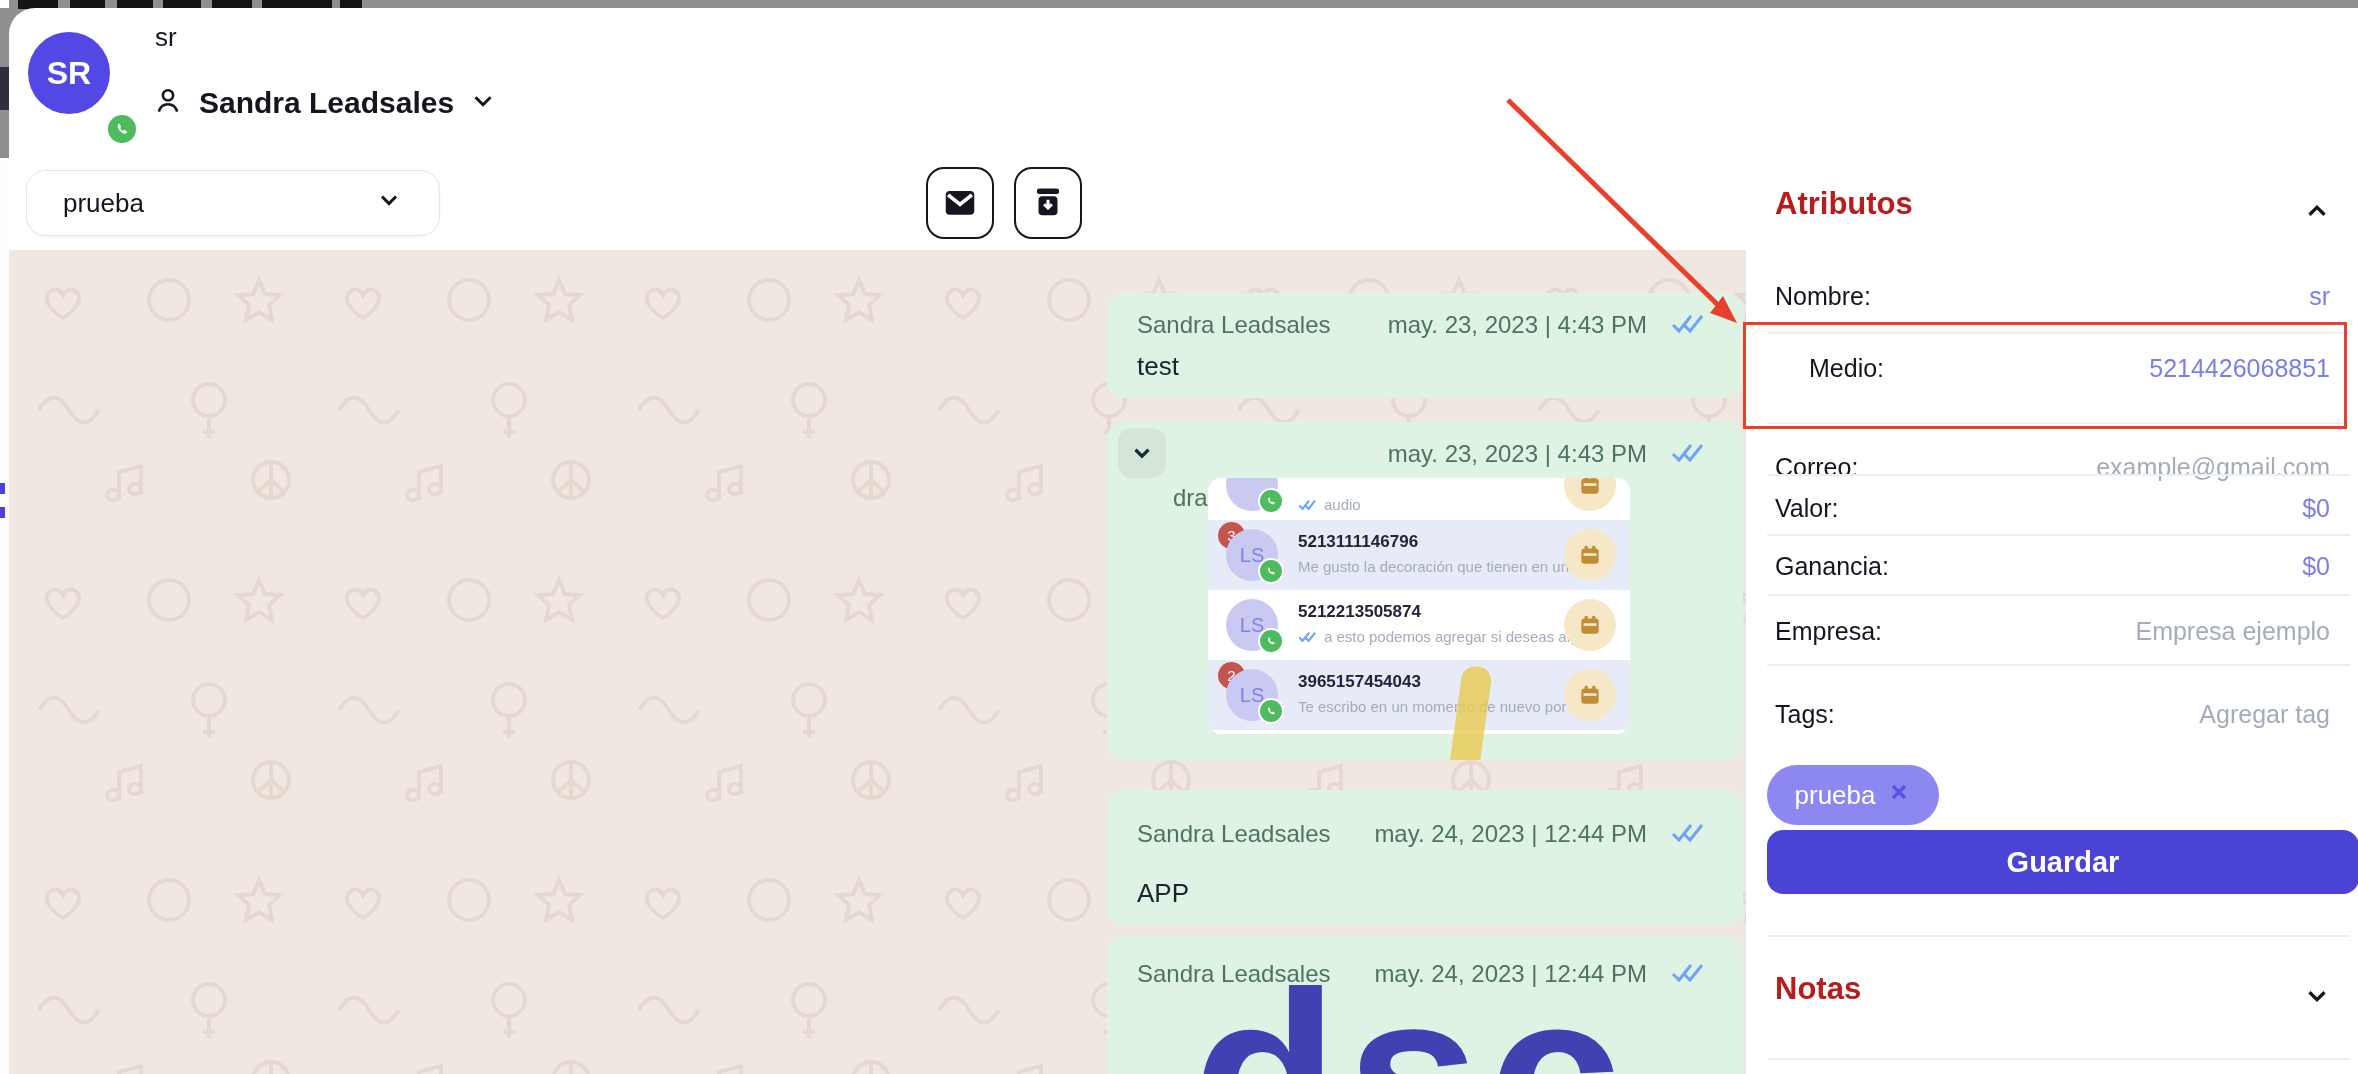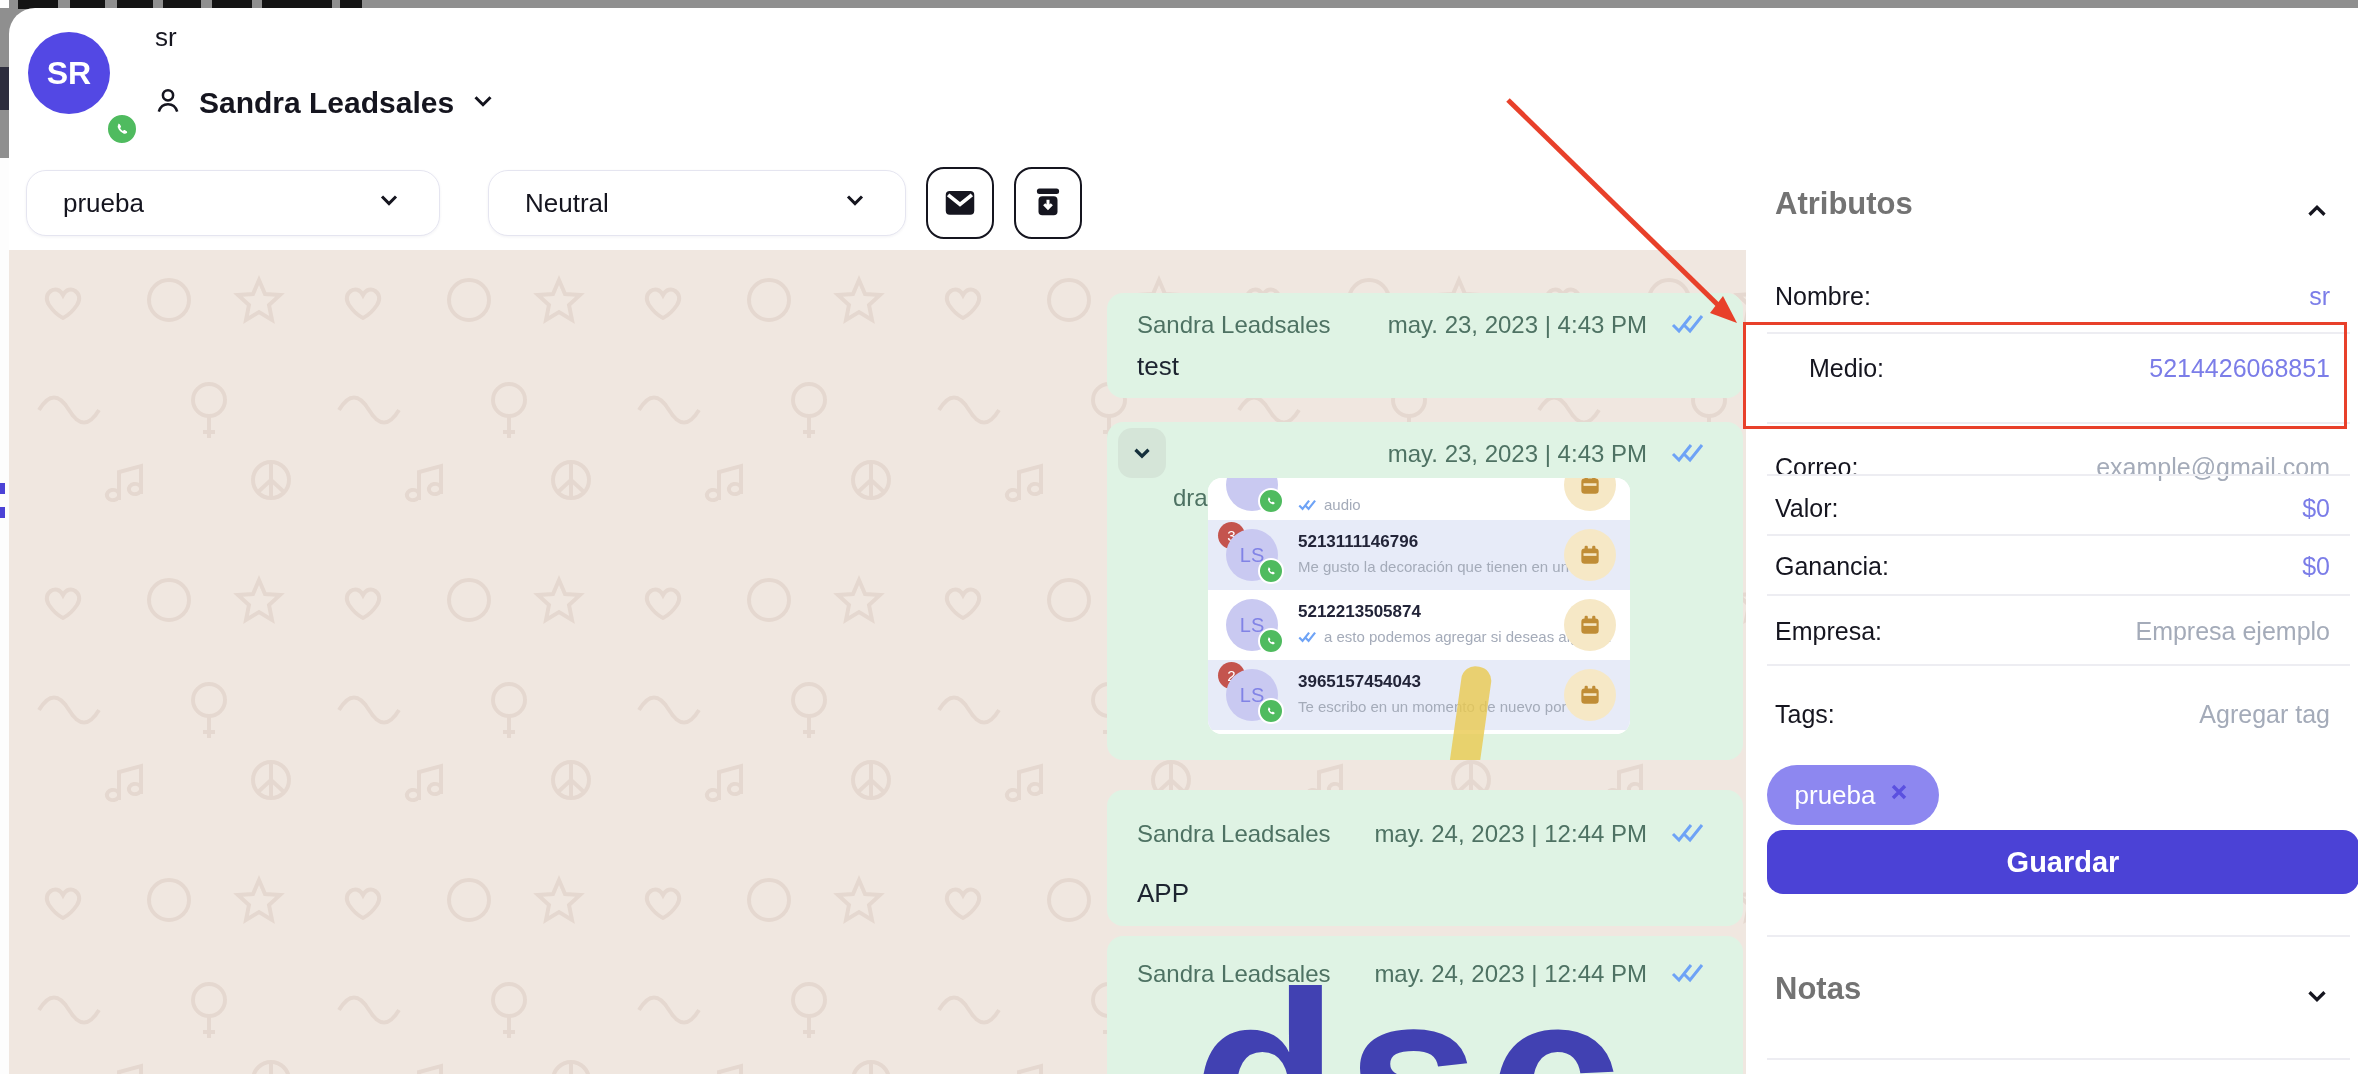--- a/index.html
+++ b/index.html
@@ -74,21 +74,21 @@
            background:var(--calendar_bg); display:flex; align-items:center; justify-content:center; }
 
   .marker { position:absolute; left:348px; top:244px; width:30px; height:118px; border-radius:14px;
             background:var(--marker_yellow); opacity:.8; transform:rotate(8deg); }
 
   .giant-text { position:absolute; left:85px; top:8px; font-size:240px; font-weight:bold;
                 color:#4141b2; letter-spacing:8px; line-height:1.1; }
 
   
   .sidebar { position:absolute; left:1750px; top:0; right:0; bottom:0; background:#fff; }
-  .sb-title { position:absolute; left:16px; font-size:31px; font-weight:bold; color:#737373; }
+  .sb-title { position:absolute; left:16px; font-size:31px; font-weight:bold; color:#b91c1c; }
   .sb-chev { position:absolute; right:26px; }
   .sb-row { position:absolute; left:16px; right:28px; display:flex; justify-content:space-between; align-items:center; }
   .sb-label { font-size:25px; color:#15151f; }
   .sb-value { font-size:25px; }
   .sb-value.accent { color:var(--accent); }
   .sb-value.placeholder { color:var(--placeholder); }
   .divider { position:absolute; left:8px; right:8px; height:1.5px; background:var(--divider); }
 
   .chip { position:absolute; left:8px; top:757px; width:172px; height:60px; border-radius:30px;
           background:var(--chip_bg); display:flex; align-items:center; justify-content:center; gap:12px; }
@@ -170,28 +170,20 @@
     <span>
       <svg width="46" height="46" viewBox="0 0 24 24" fill="none" stroke="#15151f" stroke-width="1.9">
           <path d="M5 5 19 19M19 5 5 19"></path>
         </svg>
     </span>
   </div>
 
   <div class="toolbar">
     <div class="select">
       <span>prueba</span>
-      <span>
-        <svg width="28" height="28" viewBox="0 0 24 24" fill="none" stroke="#15151f" stroke-width="2.6">
-            <polyline points="6 9 12 15 18 9"></polyline>
-          </svg>
-      </span>
-    </div>
-    <div class="select" style="width:418px;">
-      <span>Neutral</span>
       <span>
         <svg width="28" height="28" viewBox="0 0 24 24" fill="none" stroke="#15151f" stroke-width="2.6">
             <polyline points="6 9 12 15 18 9"></polyline>
           </svg>
       </span>
     </div>
   </div>
   <div class="icon-btns">
     <button class="icon-btn">
       <span>

